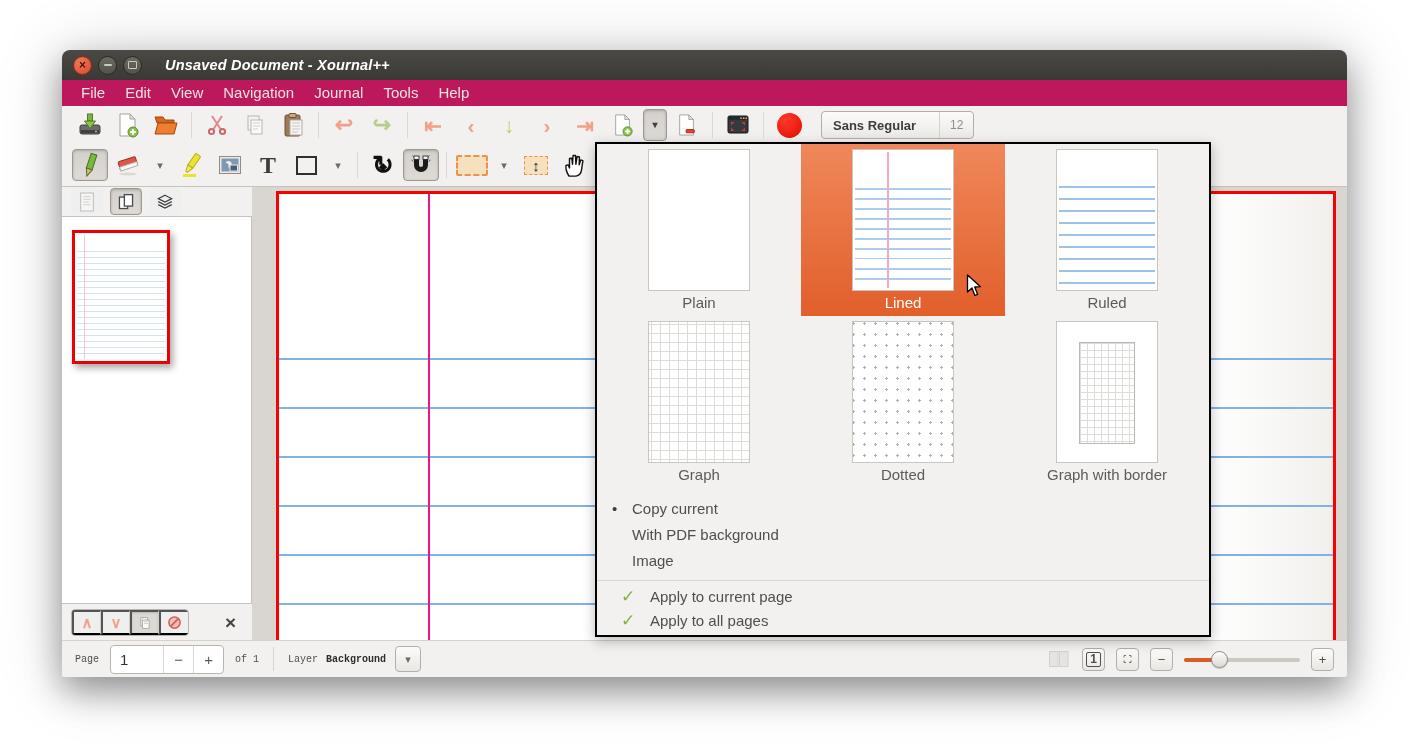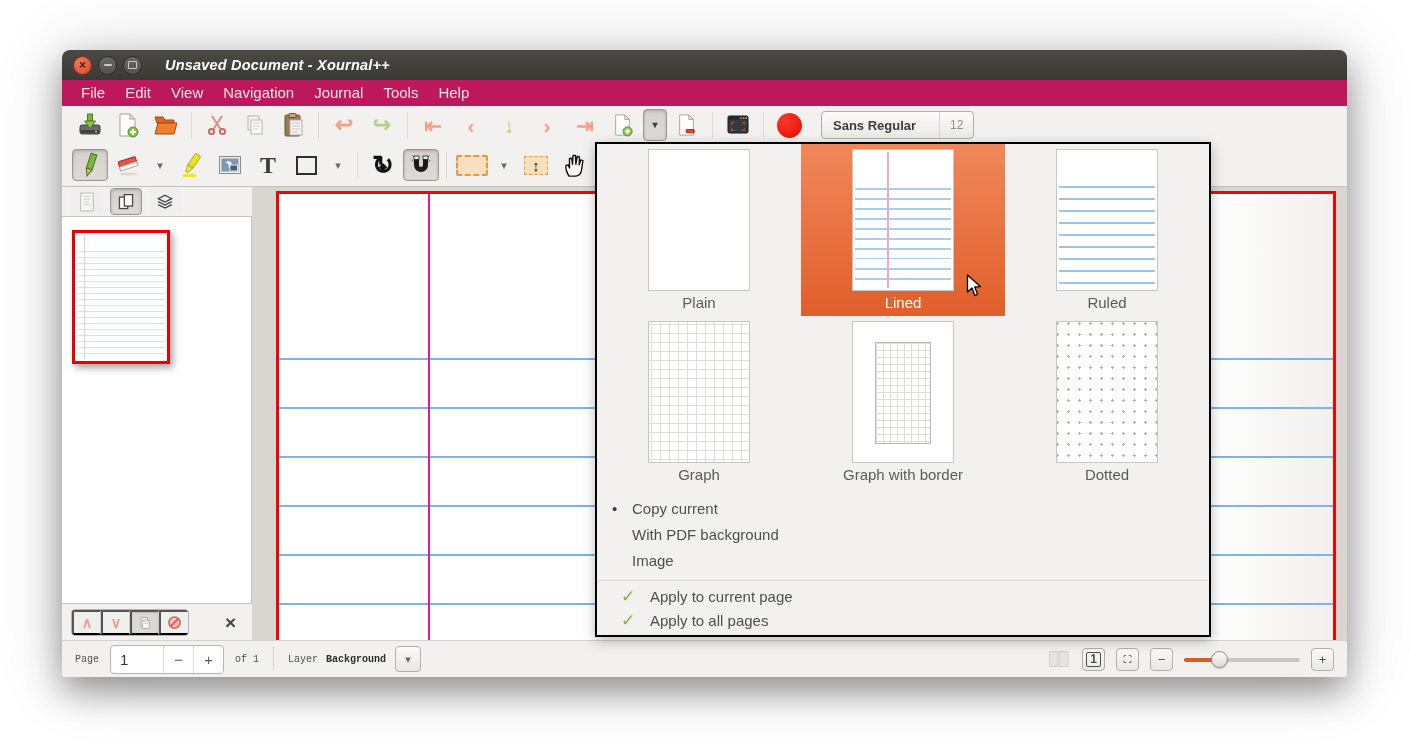--- a/index.html
+++ b/index.html
@@ -459,28 +459,28 @@
           <div class="dd-thumb">
             <div class="th-lines ruled"></div>
           </div>
           <div class="dd-label">Ruled</div>
         </div>
         <div class="dd-cell">
           <div class="dd-thumb graph"></div>
           <div class="dd-label">Graph</div>
         </div>
         <div class="dd-cell">
+          <div class="dd-thumb dotted"></div>
+          <div class="dd-label">Dotted</div>
+        </div>
+        <div class="dd-cell">
           <div class="dd-thumb">
             <div class="gwb-inner"></div>
           </div>
           <div class="dd-label">Graph with border</div>
-        </div>
-        <div class="dd-cell">
-          <div class="dd-thumb dotted"></div>
-          <div class="dd-label">Dotted</div>
         </div>
       </div>
       <div class="dd-options">
         <div class="dd-opt">
           <span class="bullet">•</span>
           <span>Copy current</span>
         </div>
         <div class="dd-opt">
           <span>With PDF background</span>
         </div>

